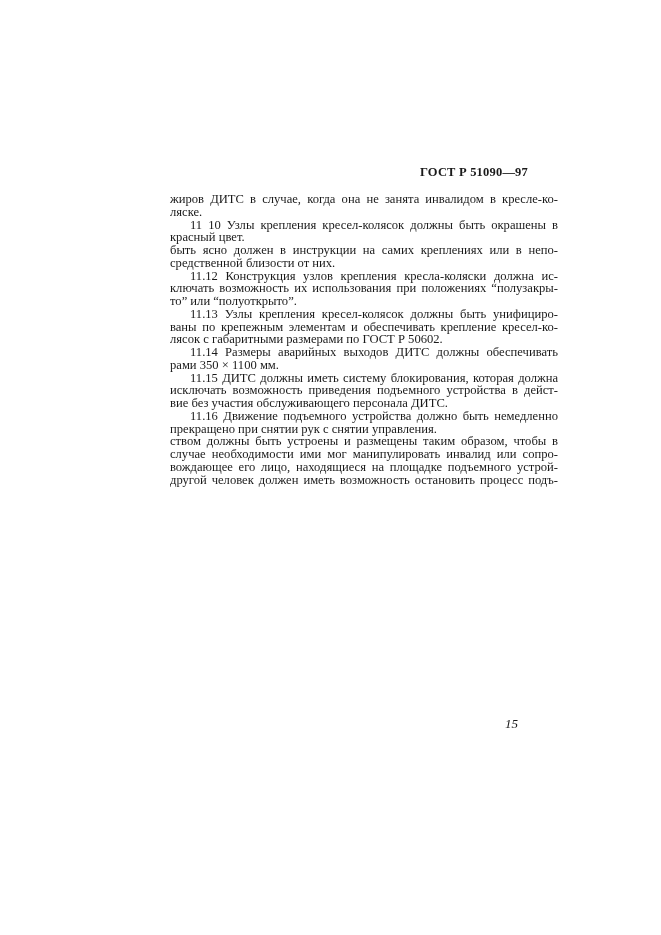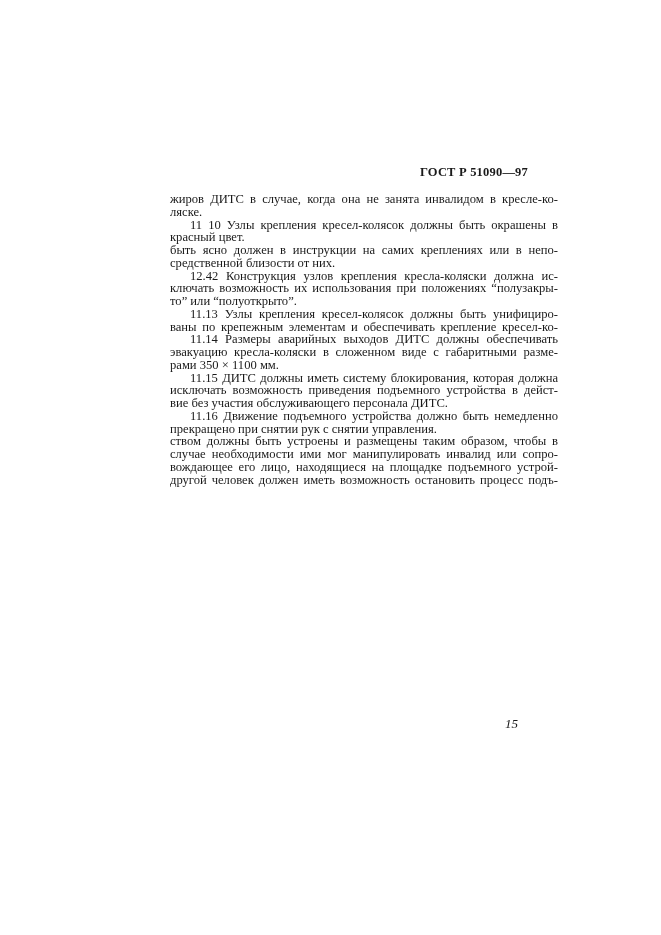--- a/index.html
+++ b/index.html
@@ -31,27 +31,27 @@
 <div>
   <div class="header">ГОСТ Р 51090—97</div>
 
   <div class="body-text" id="body-text">
       <span class="line">жиров ДИТС в случае, когда она не занята инвалидом в кресле-ко-</span>
       <span class="line last">ляске.</span>
       <span class="line indent">11 10 Узлы крепления кресел-колясок должны быть окрашены в</span>
       <span class="line last">красный цвет.</span>
       <span class="line">быть ясно должен в инструкции на самих креплениях или в непо-</span>
       <span class="line last">средственной близости от них.</span>
-      <span class="line indent">12.42 Конструкция узлов крепления кресла-коляски должна ис-</span>
+      <span class="line indent">11.12 Конструкция узлов крепления кресла-коляски должна ис-</span>
       <span class="line">ключать возможность их использования при положениях “полузакры-</span>
       <span class="line last">то” или “полуоткрыто”.</span>
       <span class="line indent">11.13 Узлы крепления кресел-колясок должны быть унифициро-</span>
       <span class="line">ваны по крепежным элементам и обеспечивать крепление кресел-ко-</span>
+      <span class="line last">лясок с габаритными размерами по ГОСТ Р 50602.</span>
       <span class="line indent">11.14 Размеры аварийных выходов ДИТС должны обеспечивать</span>
-      <span class="line">эвакуацию кресла-коляски в сложенном виде с габаритными разме-</span>
       <span class="line last">рами 350 × 1100 мм.</span>
       <span class="line indent">11.15 ДИТС должны иметь систему блокирования, которая должна</span>
       <span class="line">исключать возможность приведения подъемного устройства в дейст-</span>
       <span class="line last">вие без участия обслуживающего персонала ДИТС.</span>
       <span class="line indent">11.16 Движение подъемного устройства должно быть немедленно</span>
       <span class="line last">прекращено при снятии рук с снятии управления.</span>
       <span class="line">ством должны быть устроены и размещены таким образом, чтобы в</span>
       <span class="line">случае необходимости ими мог манипулировать инвалид или сопро-</span>
       <span class="line">вождающее его лицо, находящиеся на площадке подъемного устрой-</span>
       <span class="line">другой человек должен иметь возможность остановить процесс подъ-</span>

